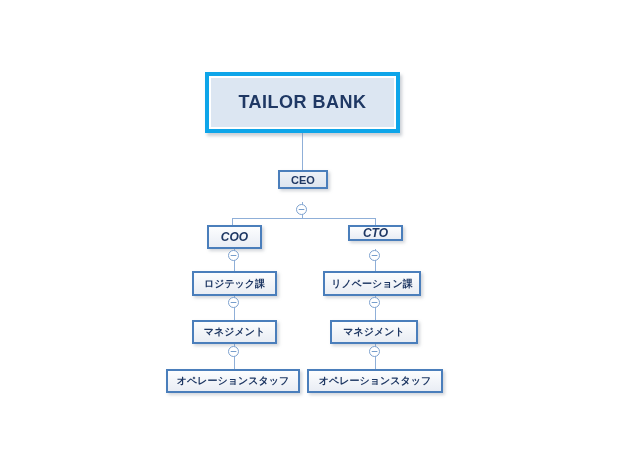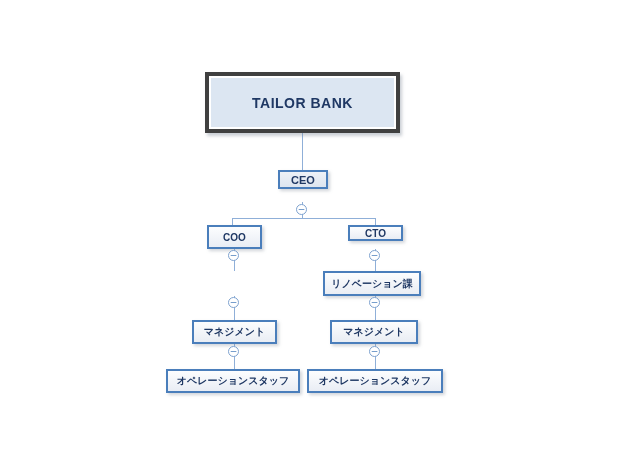--- a/index.html
+++ b/index.html
@@ -11,30 +11,30 @@
   .hline{position:absolute;height:1px;background:#8fafd8;}
   .node{
     position:absolute;box-sizing:border-box;
     display:flex;align-items:center;justify-content:center;
     border:2px solid #4a7ebb;
     background:linear-gradient(180deg,#fcfdfe 0%,#e9edf4 100%);
     color:#1f3864;font-weight:bold;text-align:center;
     box-shadow:2px 2px 3px rgba(125,135,150,0.35);
   }
   .node.root{
-    border:4px solid #404040;
+    border:4px solid #0ea5e9;
     background:#dce6f2;
     box-shadow:inset 0 0 0 2px #ffffff,2px 3px 3px rgba(125,135,150,0.4);
-    font-size:14px;letter-spacing:0.5px;text-align:center;
+    font-size:18px;letter-spacing:0.5px;text-align:center;
   }
   .node.ceo{
     background:linear-gradient(180deg,#edf1f7 0%,#dde5ef 100%);
     font-size:11px;
   }
-  .node.small{font-size:10px;}
+  .node.small{font-size:12px;font-style:italic;}
   .node.jp{font-size:10px;}
   .collapse{
     position:absolute;box-sizing:border-box;width:11px;height:11px;
     border:1px solid #7ea2cf;border-radius:50%;background:#ffffff;
     color:#4a7ebb;font-size:9px;line-height:8px;text-align:center;
     font-family:"DejaVu Sans",sans-serif;cursor:pointer;
   }
   .label{display:block;width:100%;}
 </style>
 </head>
@@ -64,20 +64,23 @@
   </div>
 
   <div class="node small" style="left:207px;top:225px;width:55px;height:24px">
     <span class="label">COO</span>
   </div>
 
   <div class="node small" style="left:348px;top:225px;width:55px;height:16px">
     <span class="label">CTO</span>
   </div>
 
+  <div class="node jp" style="left:192px;top:271px;width:85px;height:25px">
+    <span class="label">ロジテック課</span>
+  </div>
 
   <div class="node jp" style="left:323px;top:271px;width:98px;height:25px">
     <span class="label">リノベーション課</span>
   </div>
 
   <div class="node jp" style="left:192px;top:320px;width:85px;height:24px">
     <span class="label">マネジメント</span>
   </div>
 
   <div class="node jp" style="left:330px;top:320px;width:88px;height:24px">

